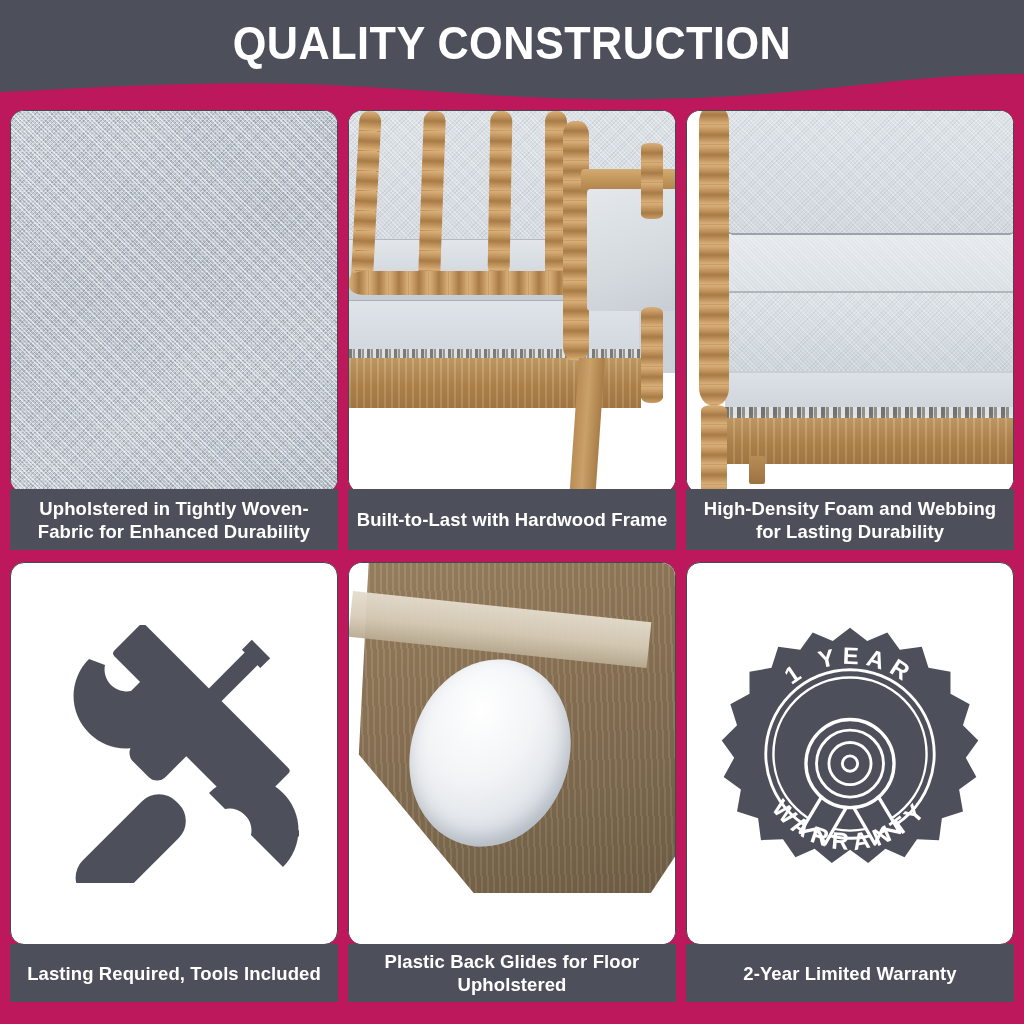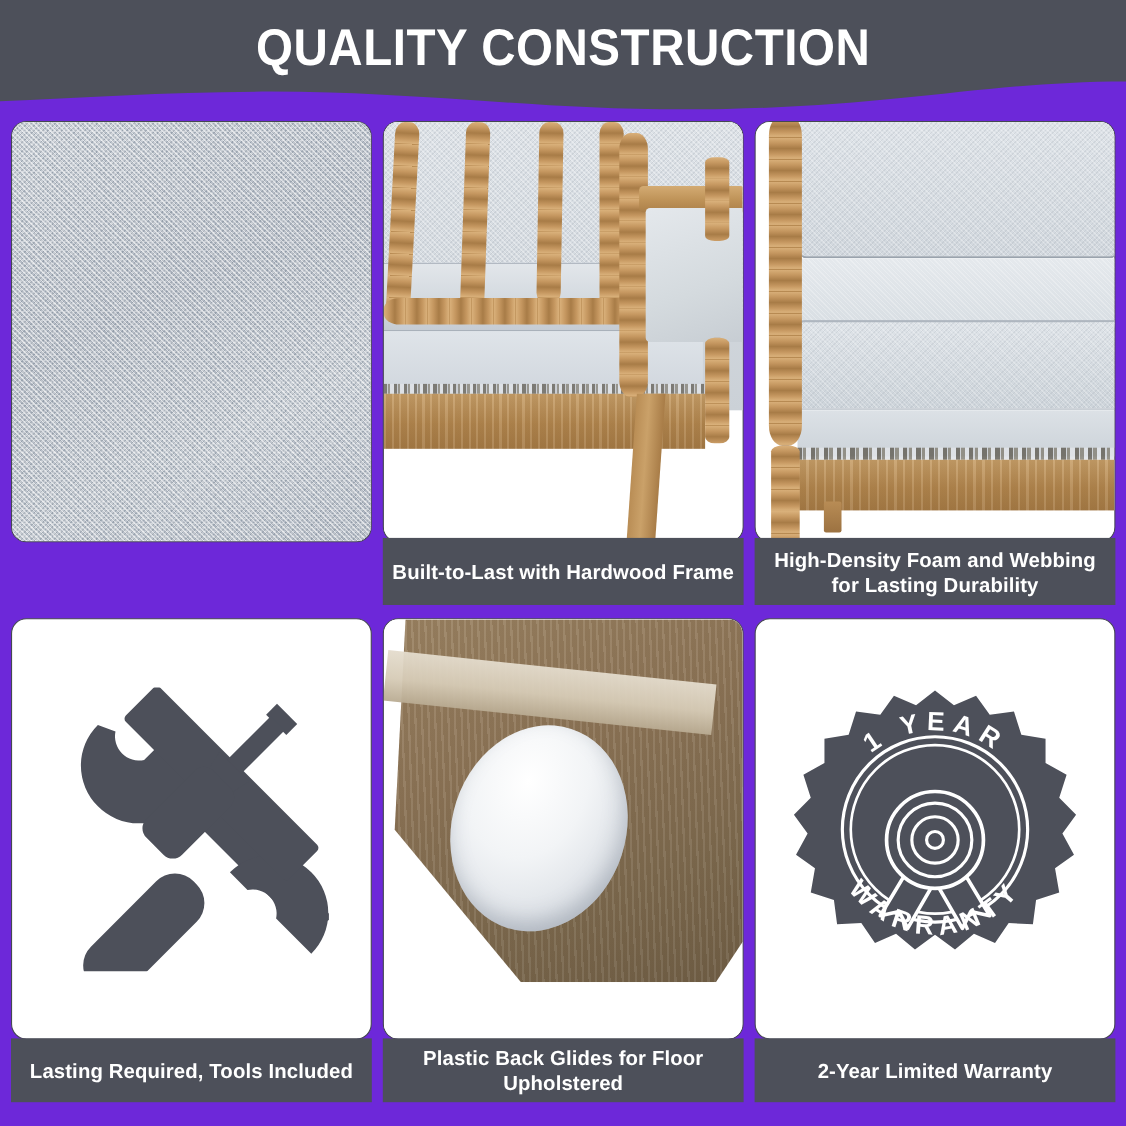--- a/index.html
+++ b/index.html
@@ -9,21 +9,21 @@
     height: 1024px;
     background: #ffffff;
     font-family: "Liberation Sans", "DejaVu Sans", sans-serif;
     overflow: hidden;
   }
 
   .page {
     position: relative;
     width: 1024px;
     height: 1024px;
-    background: #6d28d9;
+    background: #be185d;
   }
 
   
   .header {
     position: absolute;
     left: 0; top: 0;
     width: 1024px;
     height: 104px;
     overflow: hidden;
   }
@@ -304,20 +304,23 @@
   </div>
 
   <div class="grid">
 
     <div class="cell c0 r0">
       <div class="media">
         <div class="media-inner">
           <div class="fabric"></div>
         </div>
       </div>
+      <div class="caption">
+        <span class="caption-text">Upholstered in Tightly Woven-Fabric for Enhanced Durability</span>
+      </div>
     </div>
 
     <div class="cell c1 r0">
       <div class="media">
         <div class="media-inner">
           <div class="photo">
             <div class="p2-bg"></div>
             <div class="p2-backfab"></div>
             <div class="p2-cushion"></div>
             <div class="p2-seat"></div>

